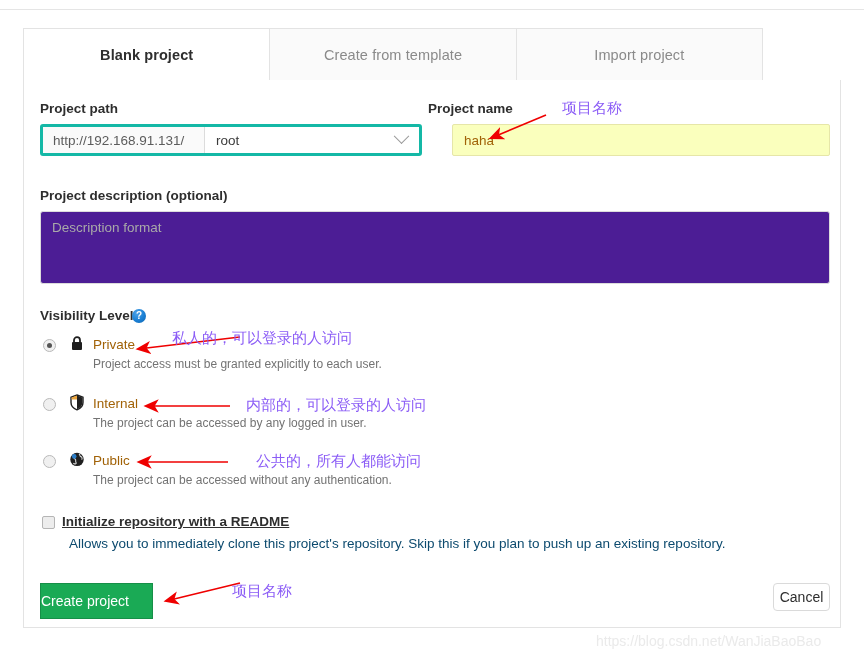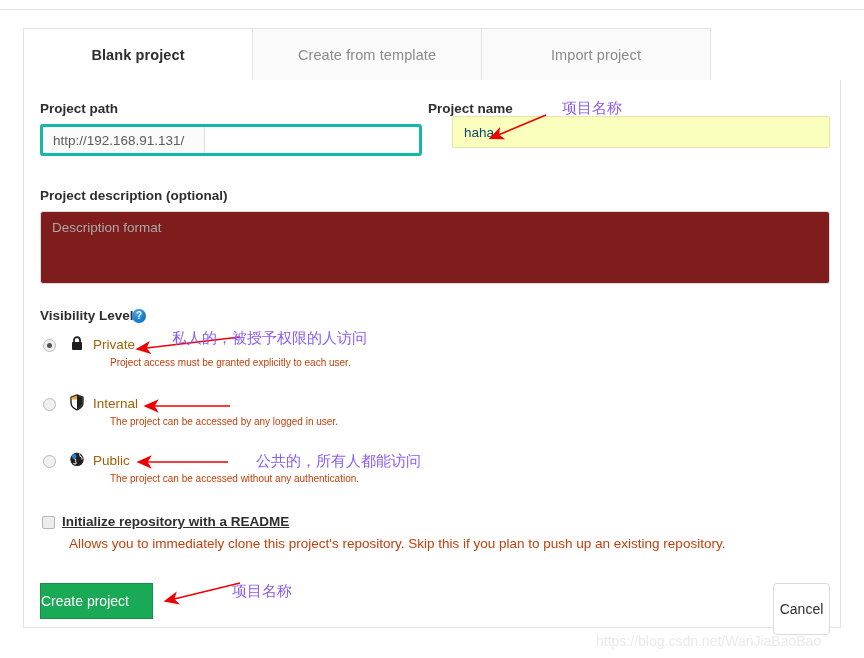--- a/index.html
+++ b/index.html
@@ -21,21 +21,21 @@
     position: absolute;
     left: 0; top: 9px;
     width: 864px; height: 1px;
     background: #e5e5e5;
   }
 
   
   .tabs {
     position: absolute;
     left: 23px; top: 28px;
-    width: 688px; height: 52px;
+    width: 740px; height: 52px;
     display: flex;
     border: 1px solid #e3e3e3;
     border-bottom: none;
     background: #0ea5e9;
   }
   .tab {
     flex: 1 1 0;
     display: flex;
     align-items: center;
     justify-content: center;
@@ -123,40 +123,40 @@
   }
   .namespace-hint a {
     color: #1b69b6;
     text-decoration: none;
   }
 
   
   .name-label { left: 404px; top: 21px; }
   .name-input {
     position: absolute;
-    left: 428px; top: 36px;
+    left: 428px; top: 44px;
     width: 378px; height: 32px;
     background: #faffbd;
     border: 1px solid #e6e6a8;
     border-radius: 2px;
     display: flex; align-items: center;
     padding-left: 11px;
     font-size: 13.5px;
-    color: #0c4a6e;
+    color: #a16207;
   }
 
   
   .desc-label { left: 16px; top: 108px; }
   .desc-box {
     position: absolute;
     left: 16px; top: 131px;
     width: 790px; height: 73px;
     border: 1px solid #dcdcdc;
     border-radius: 3px;
-    background: #7f1d1d;
+    background: #4c1d95;
     padding: 8px 11px;
     font-size: 13.5px;
     color: #a9a9a9;
   }
 
   
   .vis-label { left: 16px; top: 228px; }
   .help-icon {
     position: absolute;
     left: 108px; top: 229px;
@@ -200,24 +200,24 @@
     width: 16px; height: 17px;
   }
   .vis-name {
     position: absolute;
     left: 53px; top: 2px;
     font-size: 13.5px;
     color: #a16207;
   }
   .vis-desc {
     position: absolute;
-    left: 70px; top: 22px;
+    left: 53px; top: 22px;
     width: 620px;
-    font-size: 10px;
-    color: #c2410c;
+    font-size: 12px;
+    color: #737373;
     white-space: nowrap;
   }
 
   
   .readme-row { position: absolute; left: 16px; top: 434px; }
   .checkbox {
     position: absolute;
     left: 2px; top: 2px;
     width: 13px; height: 13px;
     border: 1px solid #b5b5b5;
@@ -231,41 +231,41 @@
     font-size: 13.5px;
     font-weight: bold;
     color: #2e2e2e;
     white-space: nowrap;
     text-decoration: underline;
   }
   .readme-desc {
     position: absolute;
     left: 29px; top: 22px;
     font-size: 13.5px;
-    color: #c2410c;
+    color: #0c4a6e;
     white-space: nowrap;
   }
 
   
   .create-btn {
     position: absolute;
     left: 16px; top: 503px;
     width: 113px; height: 36px;
     background: #1aaa55;
     border: 1px solid #168f48;
     border-radius: 0;
     color: #fff;
     font-size: 14px;
     display: flex; align-items: center; justify-content: flex-start;
     cursor: pointer;
   }
   .cancel-btn {
     position: absolute;
     left: 749px; top: 503px;
-    width: 57px; height: 52px;
+    width: 57px; height: 28px;
     background: #fff;
     border: 1px solid #dadada;
     border-radius: 4px;
     color: #2e2e2e;
     font-size: 14px;
     display: flex; align-items: center; justify-content: center;
     cursor: pointer;
   }
 
   
@@ -310,20 +310,24 @@
     <div class="tab">
       <span>Import project</span>
     </div>
   </div>
 
   <div class="card">
 
     <div class="lbl path-label">Project path</div>
     <div class="path-group">
       <div class="path-prefix">http://192.168.91.131/</div>
+      <div class="path-select">
+        <span>root</span>
+        <span class="chev"></span>
+      </div>
     </div>
 
 
     <div class="lbl name-label">Project name</div>
     <div class="name-input">
       <span>haha</span>
     </div>
 
     <div class="lbl desc-label">Project description (optional)</div>
     <div class="desc-box">
@@ -399,19 +403,20 @@
       <line x1="240" y1="337" x2="138" y2="349" stroke="#ef0000" stroke-width="1.7" marker-end="url(#ah)"></line>
 
       <line x1="230" y1="406" x2="146" y2="406" stroke="#ef0000" stroke-width="1.7" marker-end="url(#ah)"></line>
 
       <line x1="228" y1="462" x2="139" y2="462" stroke="#ef0000" stroke-width="1.7" marker-end="url(#ah)"></line>
 
       <line x1="240" y1="583" x2="166" y2="601" stroke="#ef0000" stroke-width="1.7" marker-end="url(#ah)"></line>
     </svg>
 
     <div class="anno-text" style="left:562px; top:99px;">项目名称</div>
-    <div class="anno-text" style="left:172px; top:329px;">私人的，被授予权限的人访问</div>
+    <div class="anno-text" style="left:172px; top:329px;">私人的，可以登录的人访问</div>
+    <div class="anno-text" style="left:246px; top:396px;">内部的，可以登录的人访问</div>
     <div class="anno-text" style="left:256px; top:452px;">公共的，所有人都能访问</div>
     <div class="anno-text" style="left:232px; top:582px;">项目名称</div>
   </div>
 
   <div class="watermark">https://blog.csdn.net/WanJiaBaoBao</div>
 </div>
 
 </body></html>

